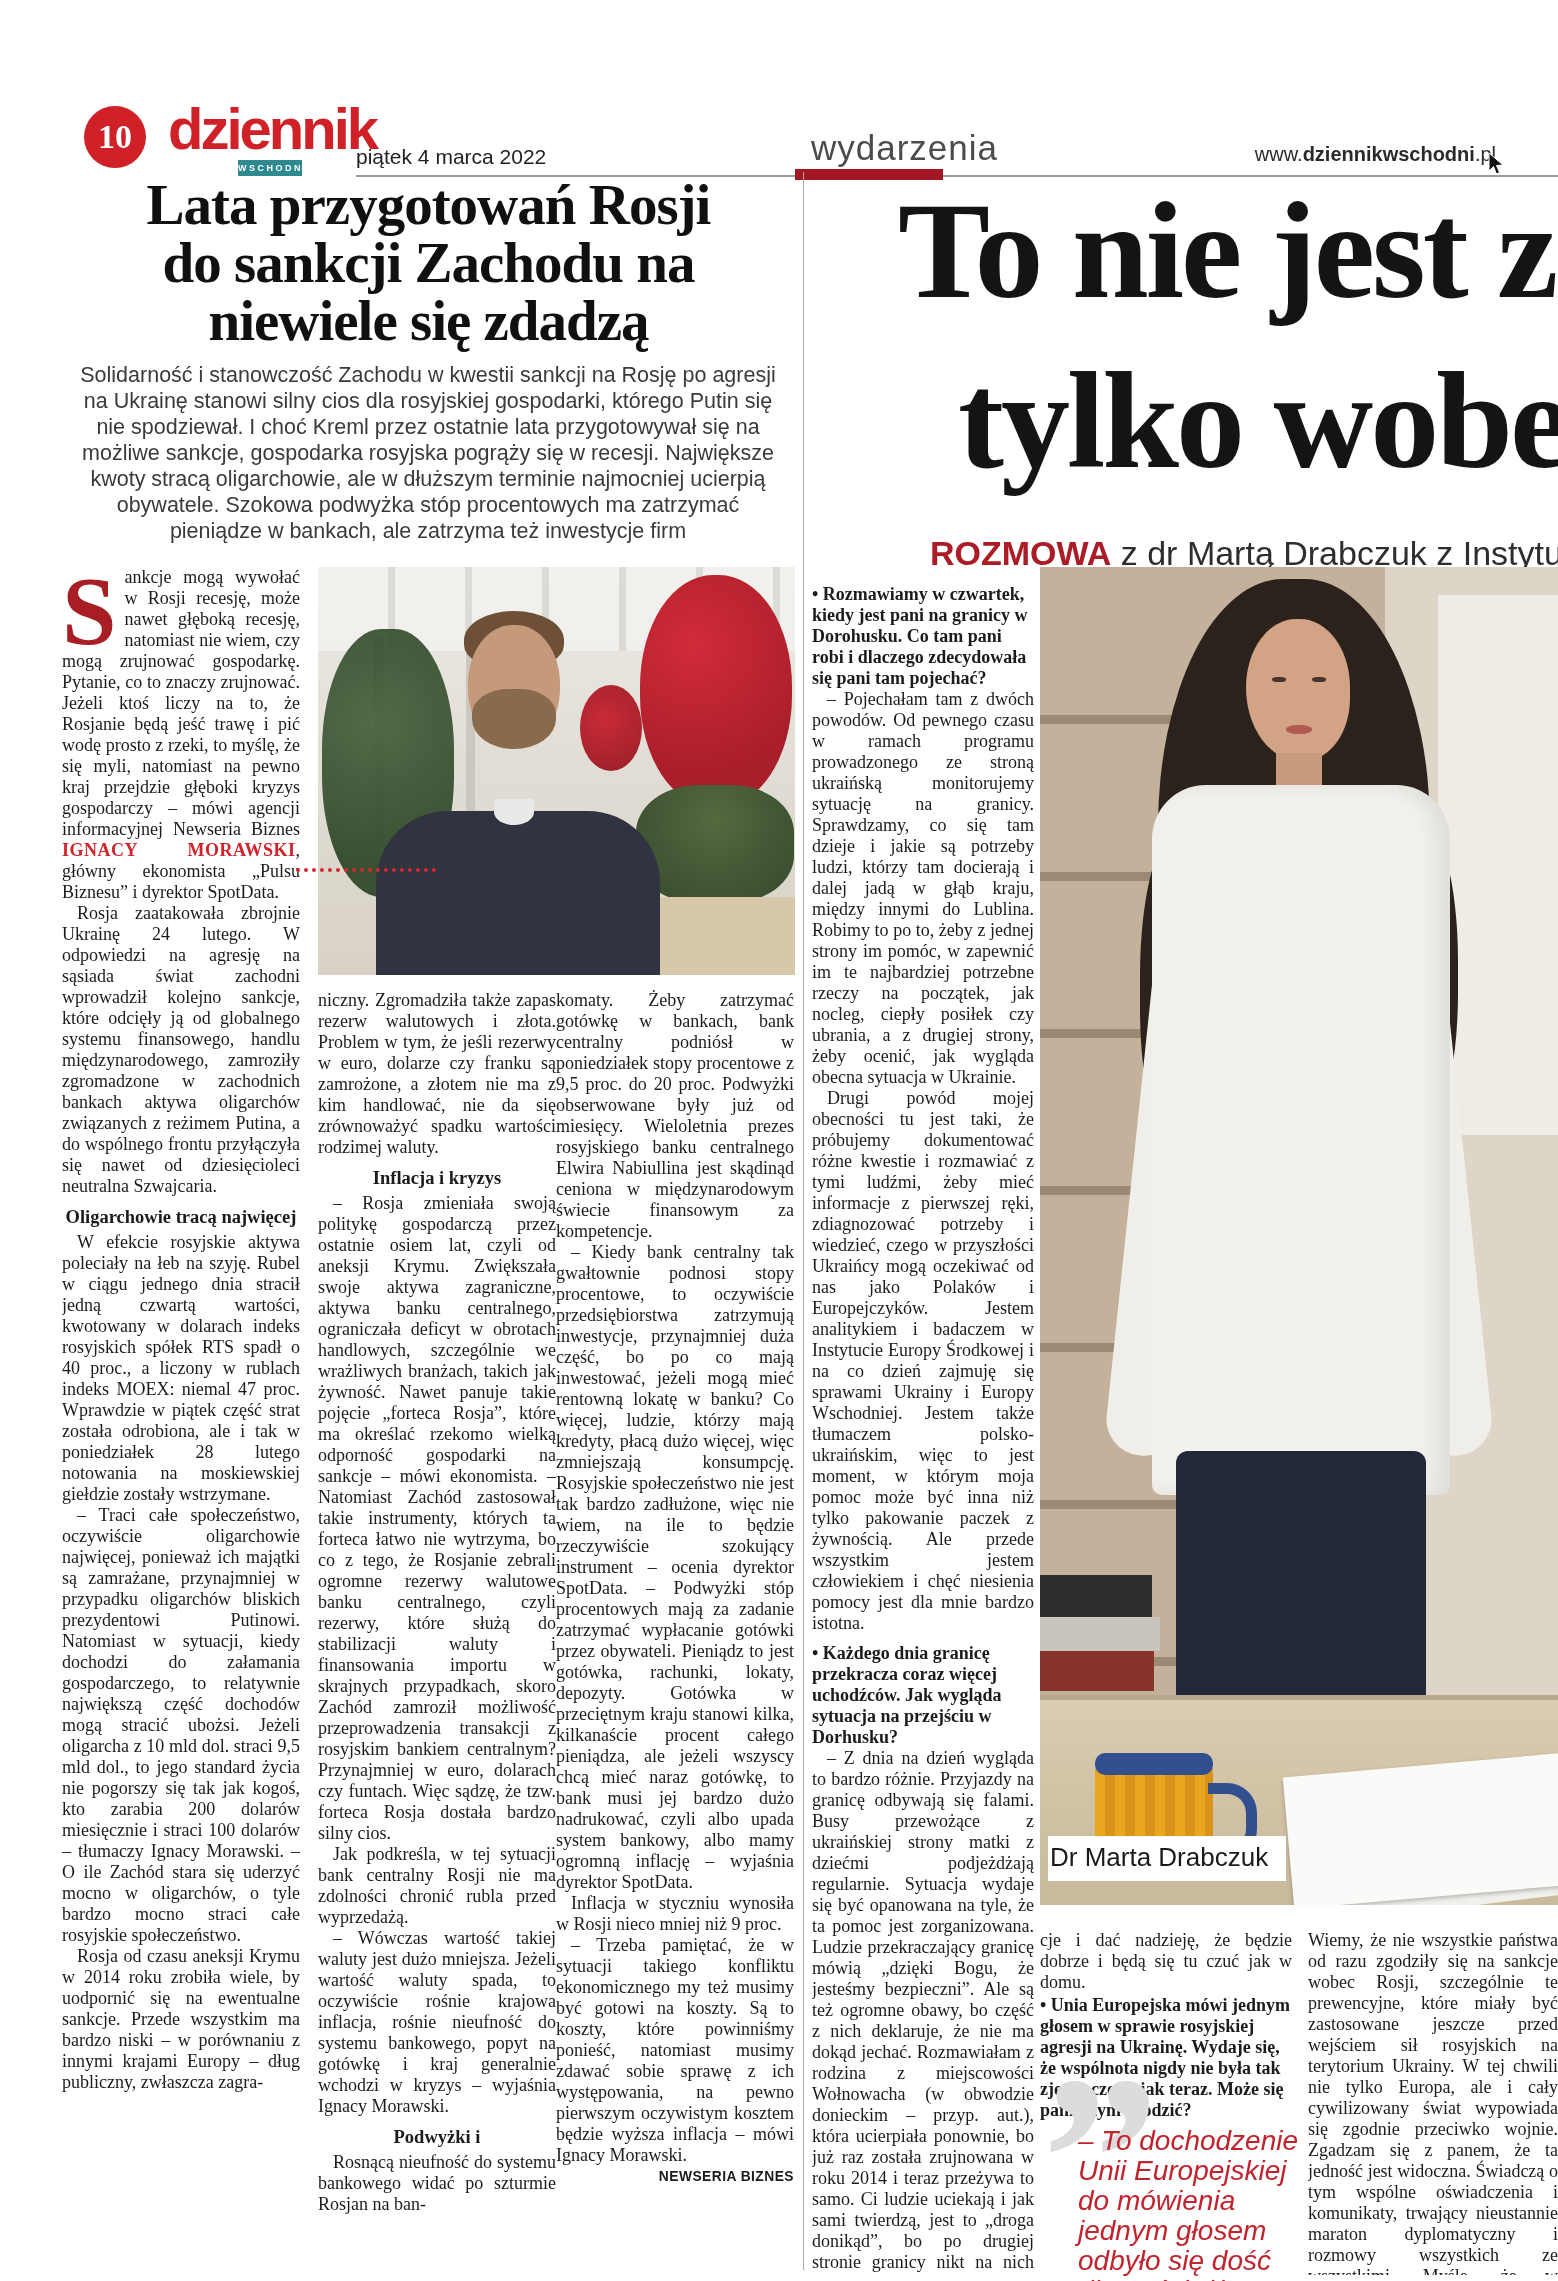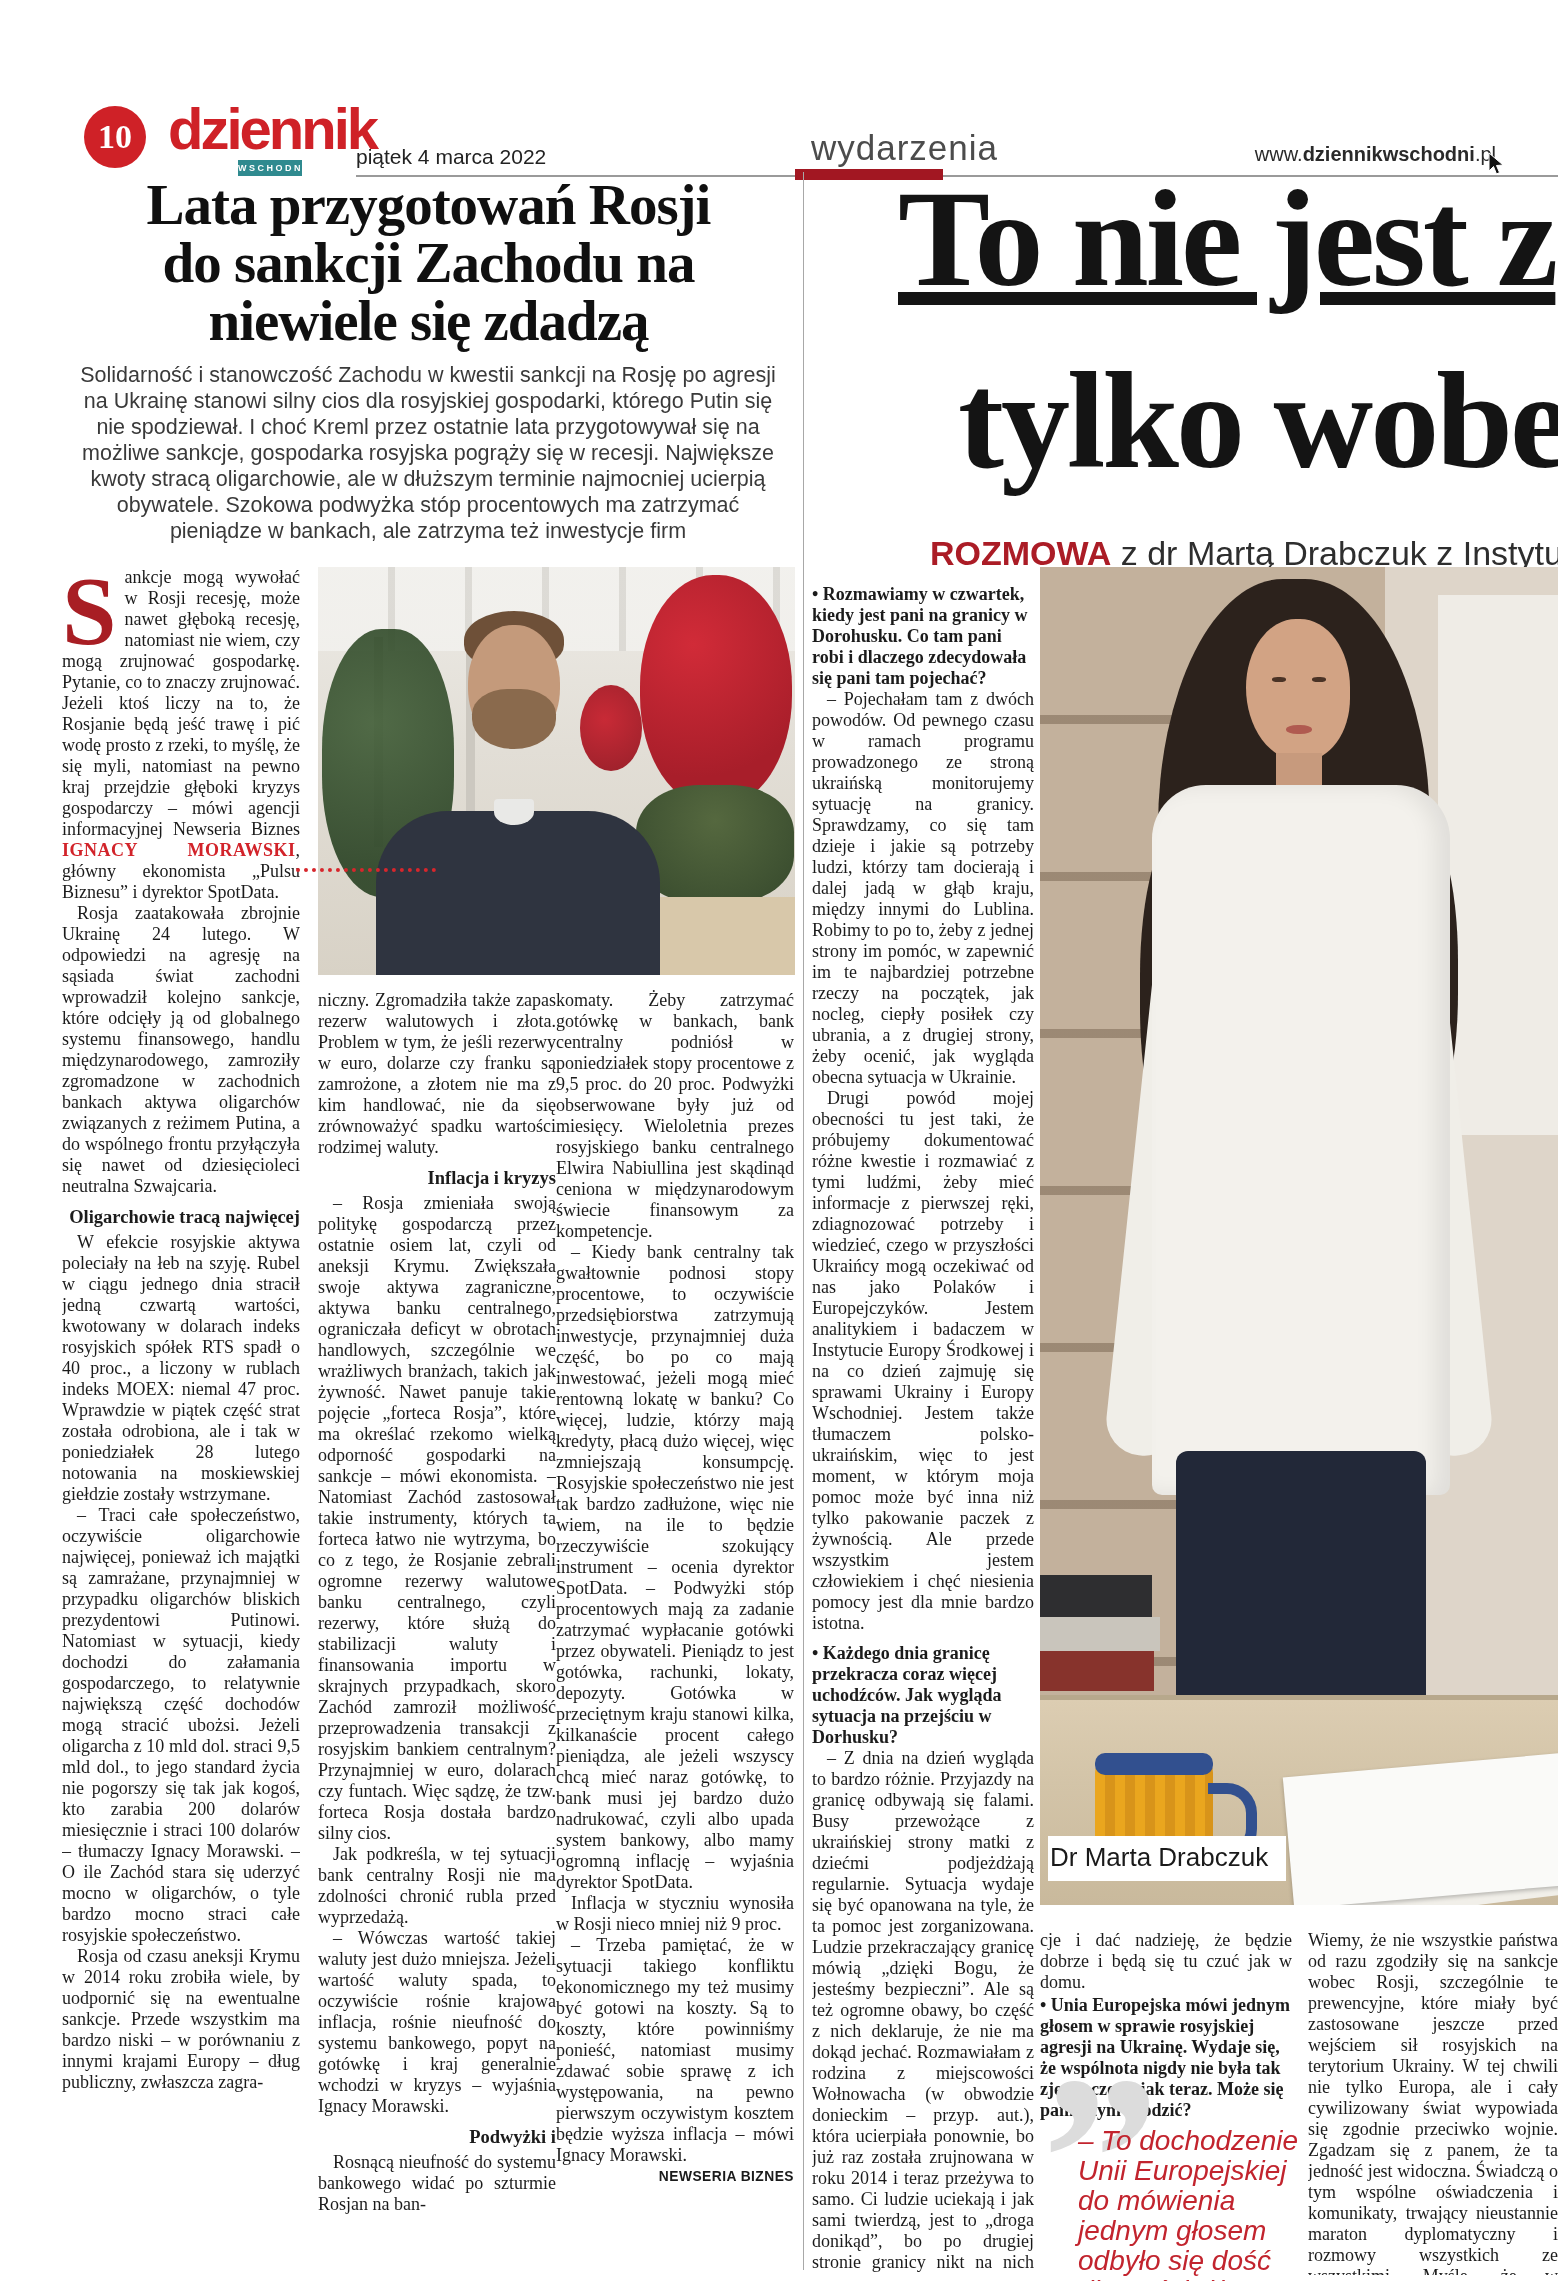--- a/index.html
+++ b/index.html
@@ -36,41 +36,41 @@
   }
   .lead {
     left:72px; top:362px; width:712px; text-align:center;
     font:21.5px/26px "Liberation Sans", sans-serif; color:#3a3a3a;
   }
   .bodycol {
     font-size:18px; line-height:21px; text-align:justify; hyphens:auto; overflow:hidden;
   }
   .bodycol p { margin:0; text-indent:15px; }
   .bodycol p.noind { text-indent:0; }
-  .subhead { font-weight:bold; text-indent:0 !important; text-align:right;
+  .subhead { font-weight:bold; text-indent:0 !important; text-align:center;
     margin:10px 0 4px !important; font-size:18.5px; }
   .dropcap { float:left; font:bold 98px/80px "Liberation Serif", serif;
     color:#a81e24; margin:4px 8px 0 0; }
   .redname { color:#d2232a; font-weight:bold; letter-spacing:.5px; }
   .dotted-leader { left:296px; top:868px; width:140px; height:0;
     border-top:4px dotted #d7262c; }
   .byline { text-align:right; font:bold 15px/20px "Liberation Sans", sans-serif;
     letter-spacing:.5px; margin-top:8px; transform:scaleX(.92); transform-origin:right; }
 
   .col1 { left:62px;  top:567px; width:238px; height:1700px; }
   .col2 { left:318px; top:990px; width:238px; height:1290px; }
   .col3 { left:556px; top:990px; width:238px; height:1290px; }
 
   
   .vert-rule { left:803px; top:172px; width:1px; height:2098px; background:#a8a8a8; }
 
   
   .headline-right { font:bold 138px/1 "Liberation Serif", serif; letter-spacing:-3px;
     color:#141414; white-space:nowrap; }
-  .hr-line1 { left:898px; top:170px;text-decoration:underline; }
+  .hr-line1 { left:898px; top:182px; }
   .hr-line2 { left:958px; top:352px; }
   .kicker { font:34px/1 "Liberation Sans", sans-serif; color:#2e2e2e; white-space:nowrap; }
   .kicker .red { color:#ab1c26; font-weight:bold; }
   .kicker1 { left:930px; top:536px; }
   .kicker2 { left:1330px; top:578px; }
 
   .col4 { left:812px;  top:584px;  width:222px; height:1690px; }
   .col5 { left:1040px; top:1930px; width:252px; height:215px; }
   .col6 { left:1308px; top:1930px; width:250px; height:345px; }
   .q { font-weight:bold; text-align:left; text-indent:0 !important; margin-top:9px !important; }

